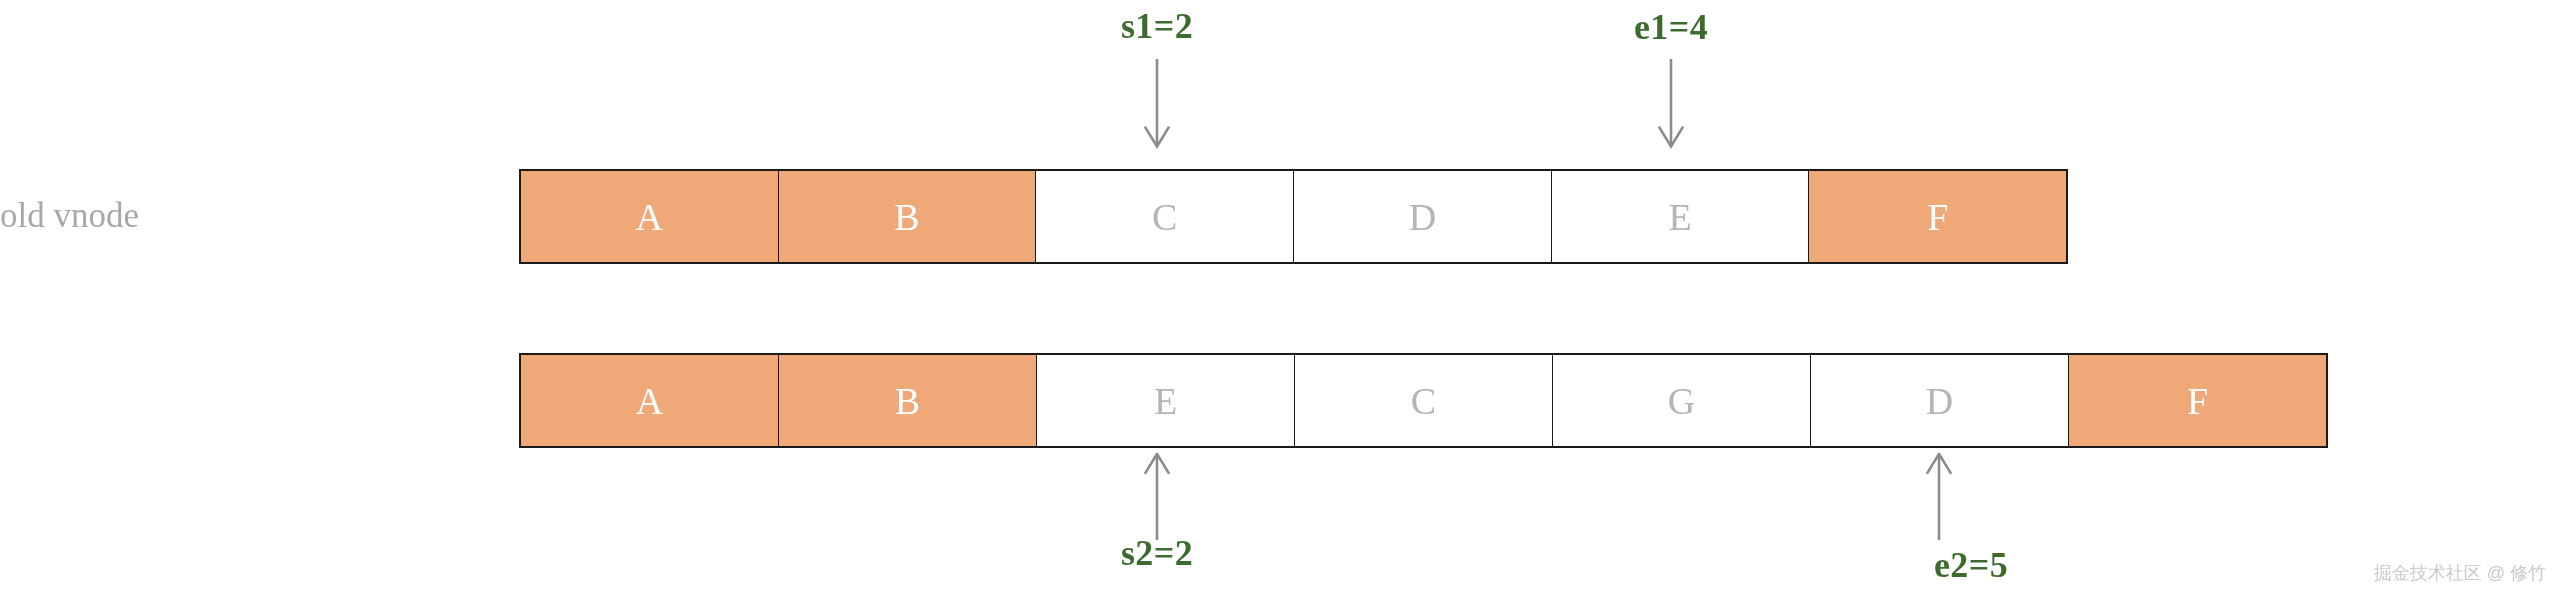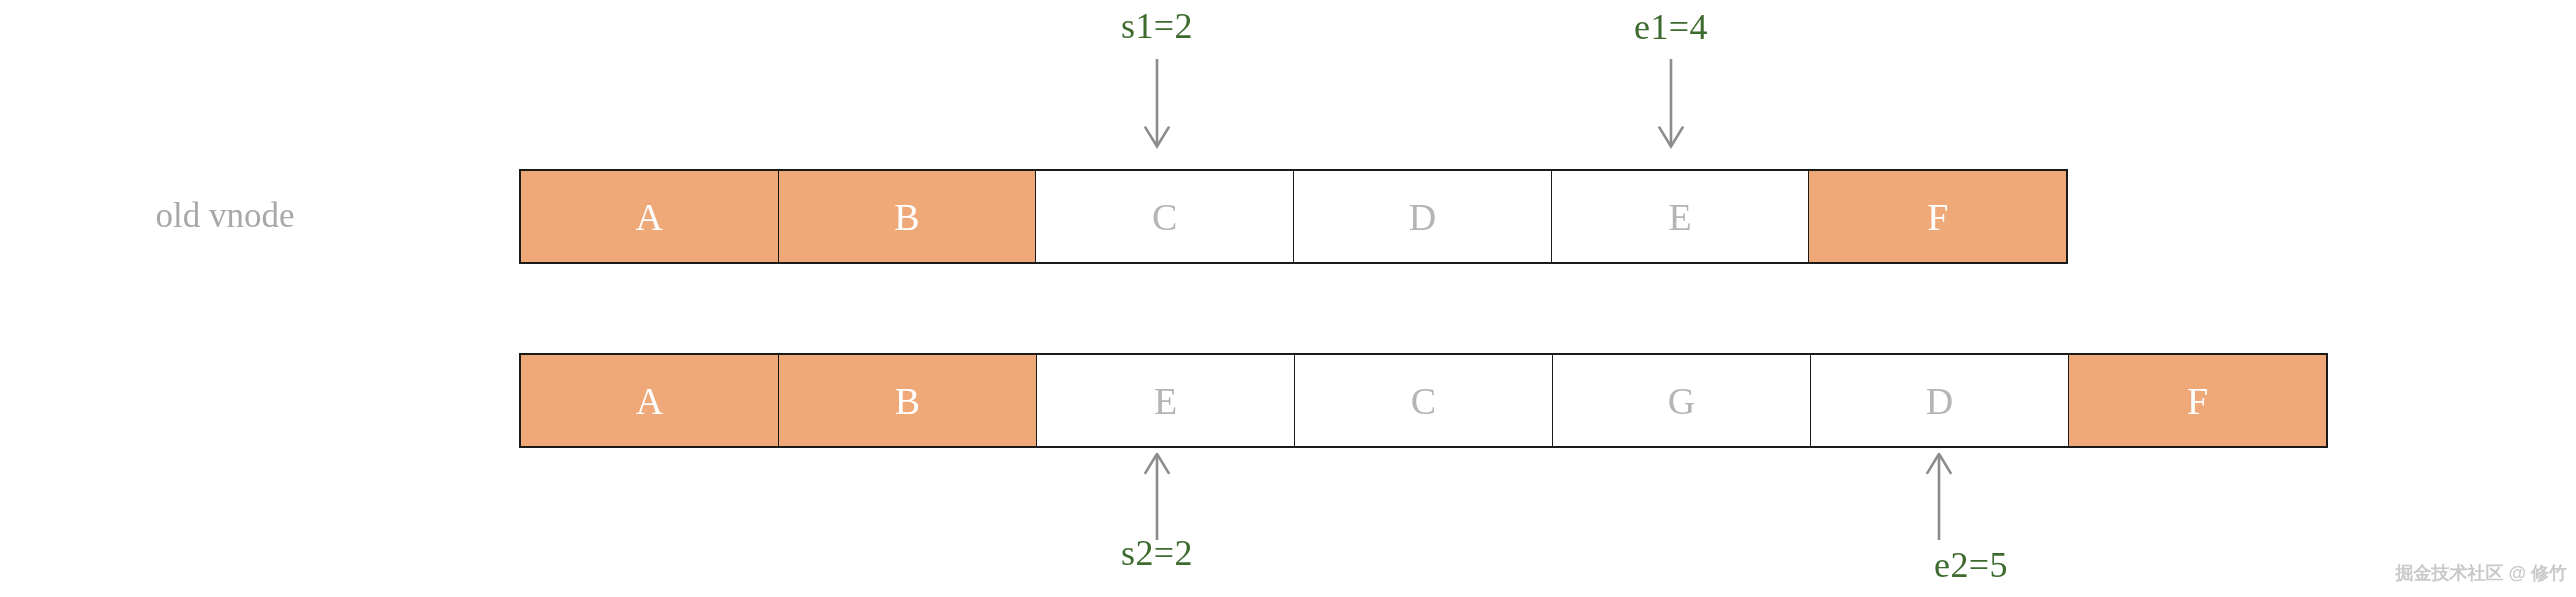--- a/index.html
+++ b/index.html
@@ -15,42 +15,42 @@
     width: 2576px;
     height: 597px;
     background: #ffffff;
     overflow: hidden;
   }
 
   
   .marker {
     position: absolute;
     color: #3d6b2e;
-    font-weight: normal;
+    font-weight: bold;
     font-size: 36px;
     letter-spacing: 0.4px;
     white-space: nowrap;
     transform: translateX(-50%);
     font-family: "Liberation Serif", "DejaVu Serif", serif;
   }
 
   
   .arrow {
     position: absolute;
     transform: translateX(-50%);
   }
 
   
   .row-label {
     position: absolute;
     color: #a8a8a8;
     font-size: 35px;
     white-space: nowrap;
     transform: translateY(-50%);
-    text-align: center;
+    text-align: left;
     font-family: "Liberation Serif", "DejaVu Serif", serif;
   }
 
   
   .node-row {
     position: absolute;
     display: flex;
     box-sizing: border-box;
     border: 2.6px solid #1a1a1a;
     background: #ffffff;
@@ -137,16 +137,16 @@
     <svg width="35" height="87" viewBox="0 0 40 100">
       <line x1="20" y1="2" x2="20" y2="100" stroke="#8c8c8c" stroke-width="3"></line>
       <path d="M 6 24 L 20 1 L 34 24" fill="none" stroke="#8c8c8c" stroke-width="3"></path>
     </svg>
   </div>
 
   <div class="marker" style="left:1157px; top:532px;">s2=2</div>
 
   <div class="marker" style="left:1939px; top:544px;margin-left:32px;">e2=5</div>
 
-  <div class="watermark" style="right:9px; bottom:12px;font-weight:bold;">掘金技术社区 @ 修竹</div>
+  <div class="watermark" style="right:30px; bottom:12px;">掘金技术社区 @ 修竹</div>
 
 </div>
 
 
 </body></html>

